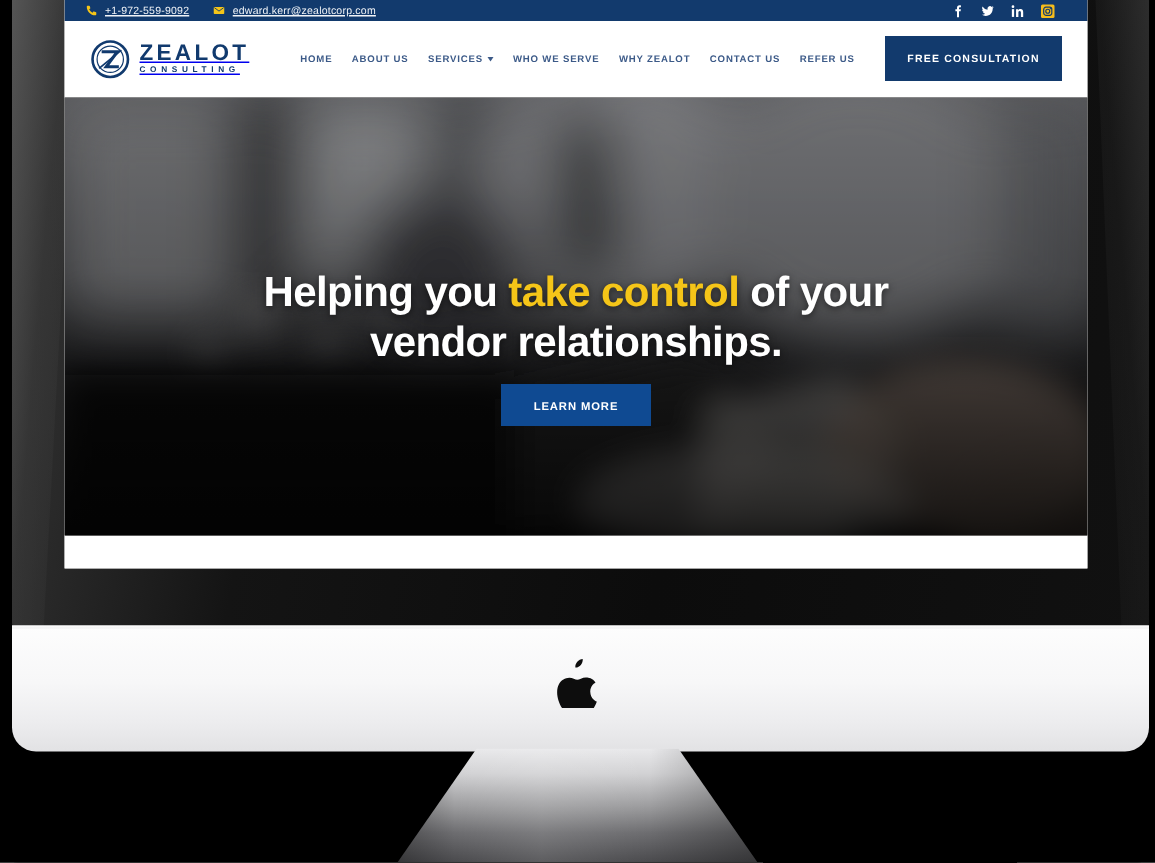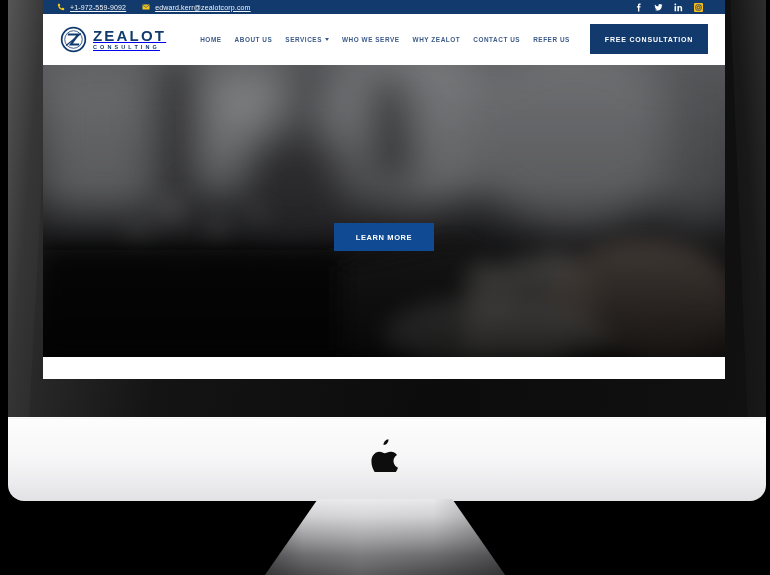--- a/index.html
+++ b/index.html
@@ -268,20 +268,21 @@
             <ellipse cx="600" cy="235" rx="95" ry="60" fill="#9d8b7e" opacity="0.75"></ellipse>
             <ellipse cx="660" cy="280" rx="70" ry="45" fill="#7a6b60" opacity="0.7"></ellipse>
             <rect x="0" y="185" width="300" height="107" fill="#0a0a0b"></rect>
             <ellipse cx="455" cy="272" rx="110" ry="35" fill="#e8e5e0" opacity="0.45"></ellipse>
           </g>
           <rect width="682" height="292" fill="#000" opacity="0.04"></rect>
         </svg>
       </div>
       <div class="hero-overlay"></div>
       <div class="hero-inner">
+        <h1 class="hero-h1"><span>Helping you </span><span class="hi-accent">take control</span><span> of your vendor relationships.</span></h1>
         <button class="learn-btn">LEARN MORE</button>
       </div>
     </section>
 
     <div class="content-band"></div>
   </div>
 
   <div class="imac-chin"></div>
   <div class="apple-logo">
     <svg viewBox="0 0 28 34" width="28" height="34">

